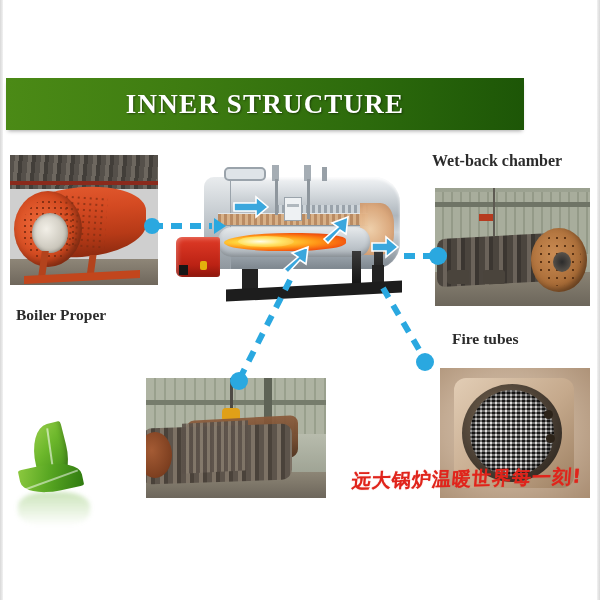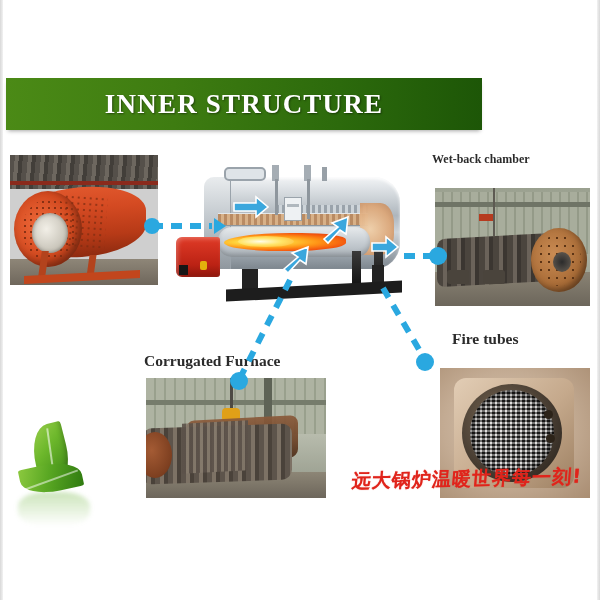--- a/index.html
+++ b/index.html
@@ -15,21 +15,21 @@
     background:#ffffff;
     overflow:hidden;
   }
   
   .edge{position:absolute;top:0;bottom:0;width:3px;background:linear-gradient(90deg,#d8d8d8,#f2f2f2);}
   .edge.left{left:0;}
   .edge.right{right:0;background:linear-gradient(270deg,#d8d8d8,#f2f2f2);}
 
   
   .banner{
-    position:absolute;left:6px;top:78px;width:476px;height:52px;
+    position:absolute;left:6px;top:78px;width:518px;height:52px;
     background:linear-gradient(90deg,#4b8a16 0%,#3e7c11 35%,#2c6a0c 70%,#1d5607 100%);
     box-shadow:0 3px 4px -2px rgba(0,0,0,.35);
     display:flex;align-items:center;justify-content:center;
   }
   .banner-title{
     color:#ffffff;
     font-family:"Liberation Serif", serif;
     font-weight:bold;
     font-size:27px;
     letter-spacing:1.2px;
@@ -302,20 +302,21 @@
       <div class="shell"></div>
       <div class="head"></div>
       <div class="dots"></div>
       <div class="dots2"></div>
       <div class="manhole"></div>
       <div class="saddleA"></div>
       <div class="saddleB"></div>
       <div class="base"></div>
     </div>
   </div>
+  <div class="caption" style="left:16px;top:306px;">Boiler Proper</div>
 
   <div id="cutaway">
     <div class="body"></div>
     <div class="cutface"></div>
     <div class="tubebank2"></div>
     <div class="tubebank"></div>
     <div class="wetback"></div>
     <div class="furnace"></div>
     <div class="flame"></div>
     <div class="flamecore"></div>
@@ -351,38 +352,37 @@
       <div class="chain"></div>
       <div class="hook"></div>
       <div class="drum"></div>
       <div class="tubesheet"></div>
       <div class="holes"></div>
       <div class="hub"></div>
       <div class="roller1"></div>
       <div class="roller2"></div>
     </div>
   </div>
-  <div class="caption" style="left:432px;top:152px;font-size:12px;">Wet-back chamber</div>
+  <div class="caption" style="left:432px;top:152px;font-size:16px;">Wet-back chamber</div>
 
   <div class="photo" id="p-corr">
     <div class="inner">
       <div class="bg"></div>
       <div class="wall"></div>
       <div class="beam"></div>
       <div class="colm"></div>
       <div class="floor"></div>
       <div class="hoist"></div>
       <div class="hoistblk"></div>
       <div class="tube2"></div>
       <div class="tube"></div>
       <div class="rings"></div>
       <div class="endcap"></div>
     </div>
   </div>
-  <div class="caption" style="left:144px;top:352px;">Corrugated Furnace</div>
 
   <div class="photo" id="p-fire">
     <div class="inner">
       <div class="bg"></div>
       <div class="plate"></div>
       <div class="ring"></div>
       <div class="bank"></div>
       <div class="bolt1"></div>
       <div class="bolt2"></div>
     </div>

